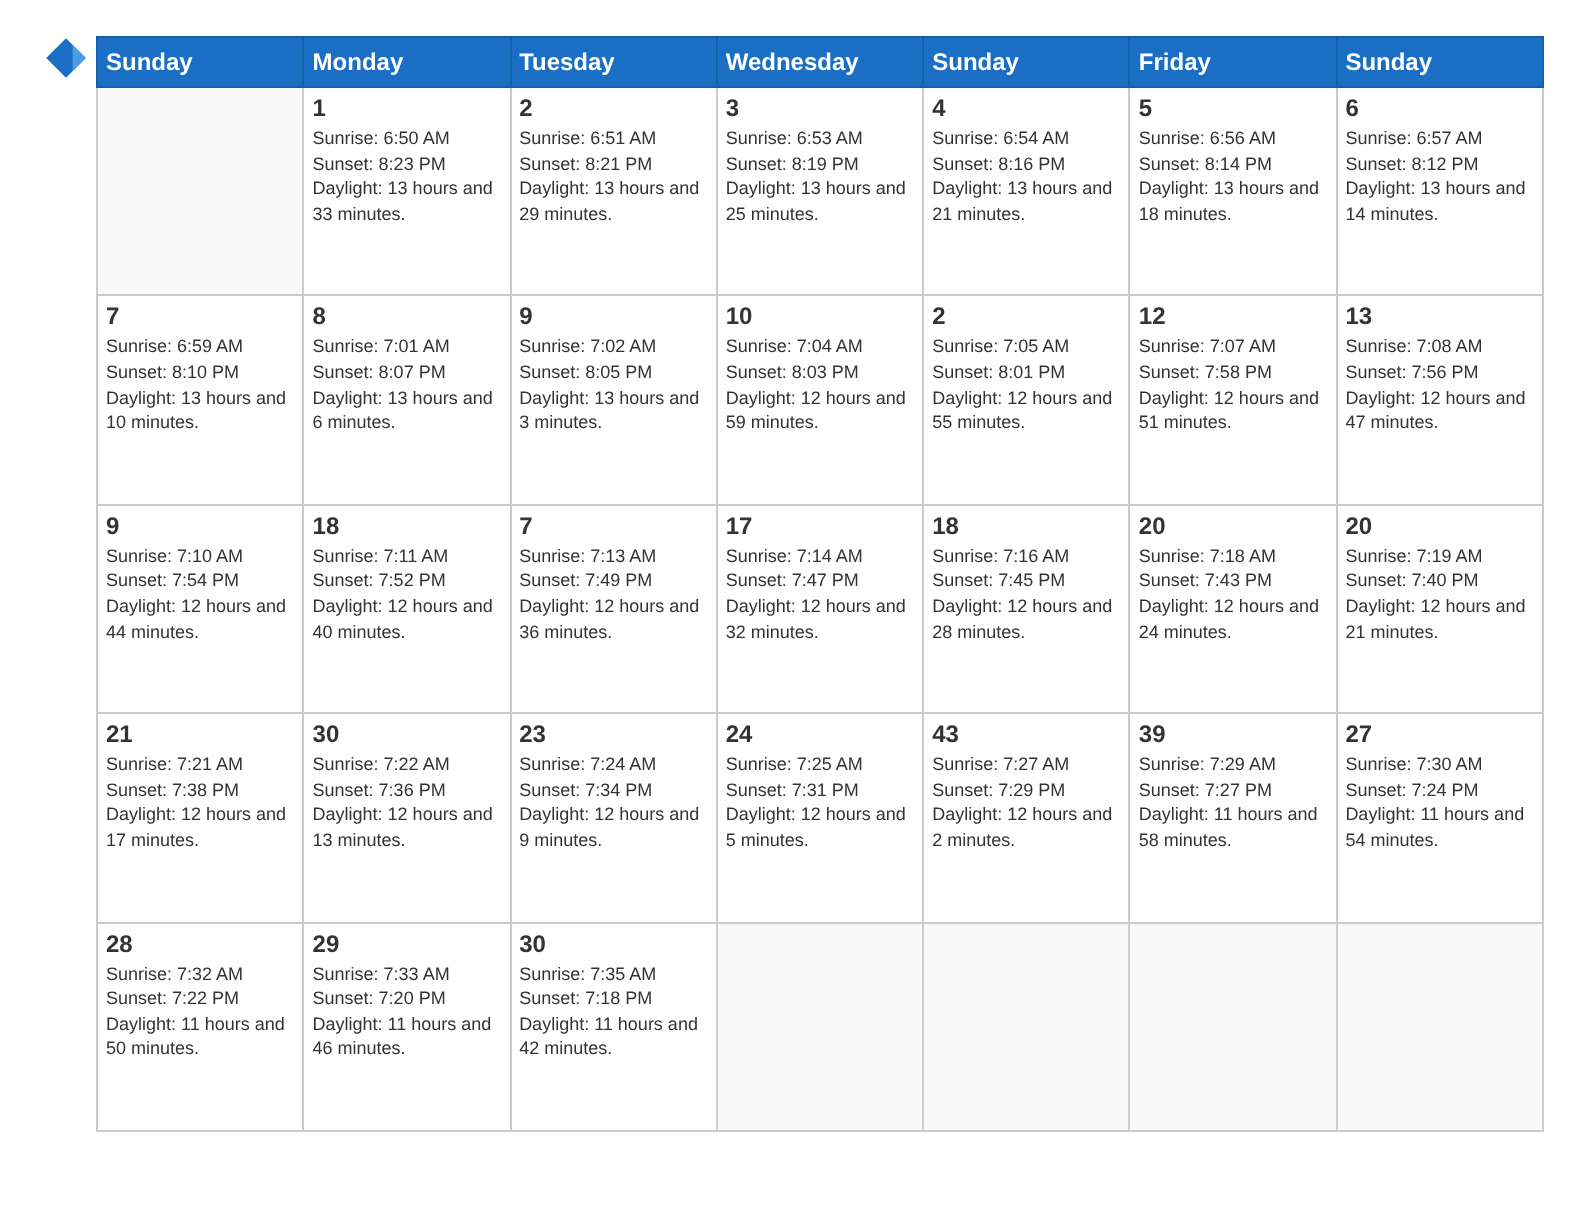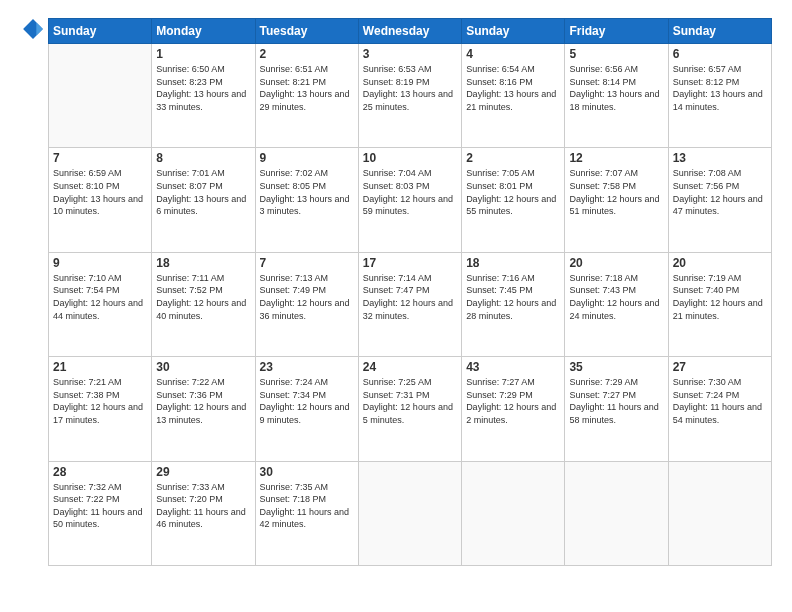--- a/index.html
+++ b/index.html
@@ -235,21 +235,21 @@
           </td>
           <td>
             <span class="day-number">24</span>
             <div class="day-info">Sunrise: 7:25 AM<br>Sunset: 7:31 PM<br>Daylight: 12 hours and 5 minutes.</div>
           </td>
           <td>
             <span class="day-number">43</span>
             <div class="day-info">Sunrise: 7:27 AM<br>Sunset: 7:29 PM<br>Daylight: 12 hours and 2 minutes.</div>
           </td>
           <td>
-            <span class="day-number">35</span>
+            <span class="day-number">39</span>
             <div class="day-info">Sunrise: 7:29 AM<br>Sunset: 7:27 PM<br>Daylight: 11 hours and 58 minutes.</div>
           </td>
           <td>
             <span class="day-number">27</span>
             <div class="day-info">Sunrise: 7:30 AM<br>Sunset: 7:24 PM<br>Daylight: 11 hours and 54 minutes.</div>
           </td>
         </tr>
         <tr>
           <td>
             <span class="day-number">28</span>

